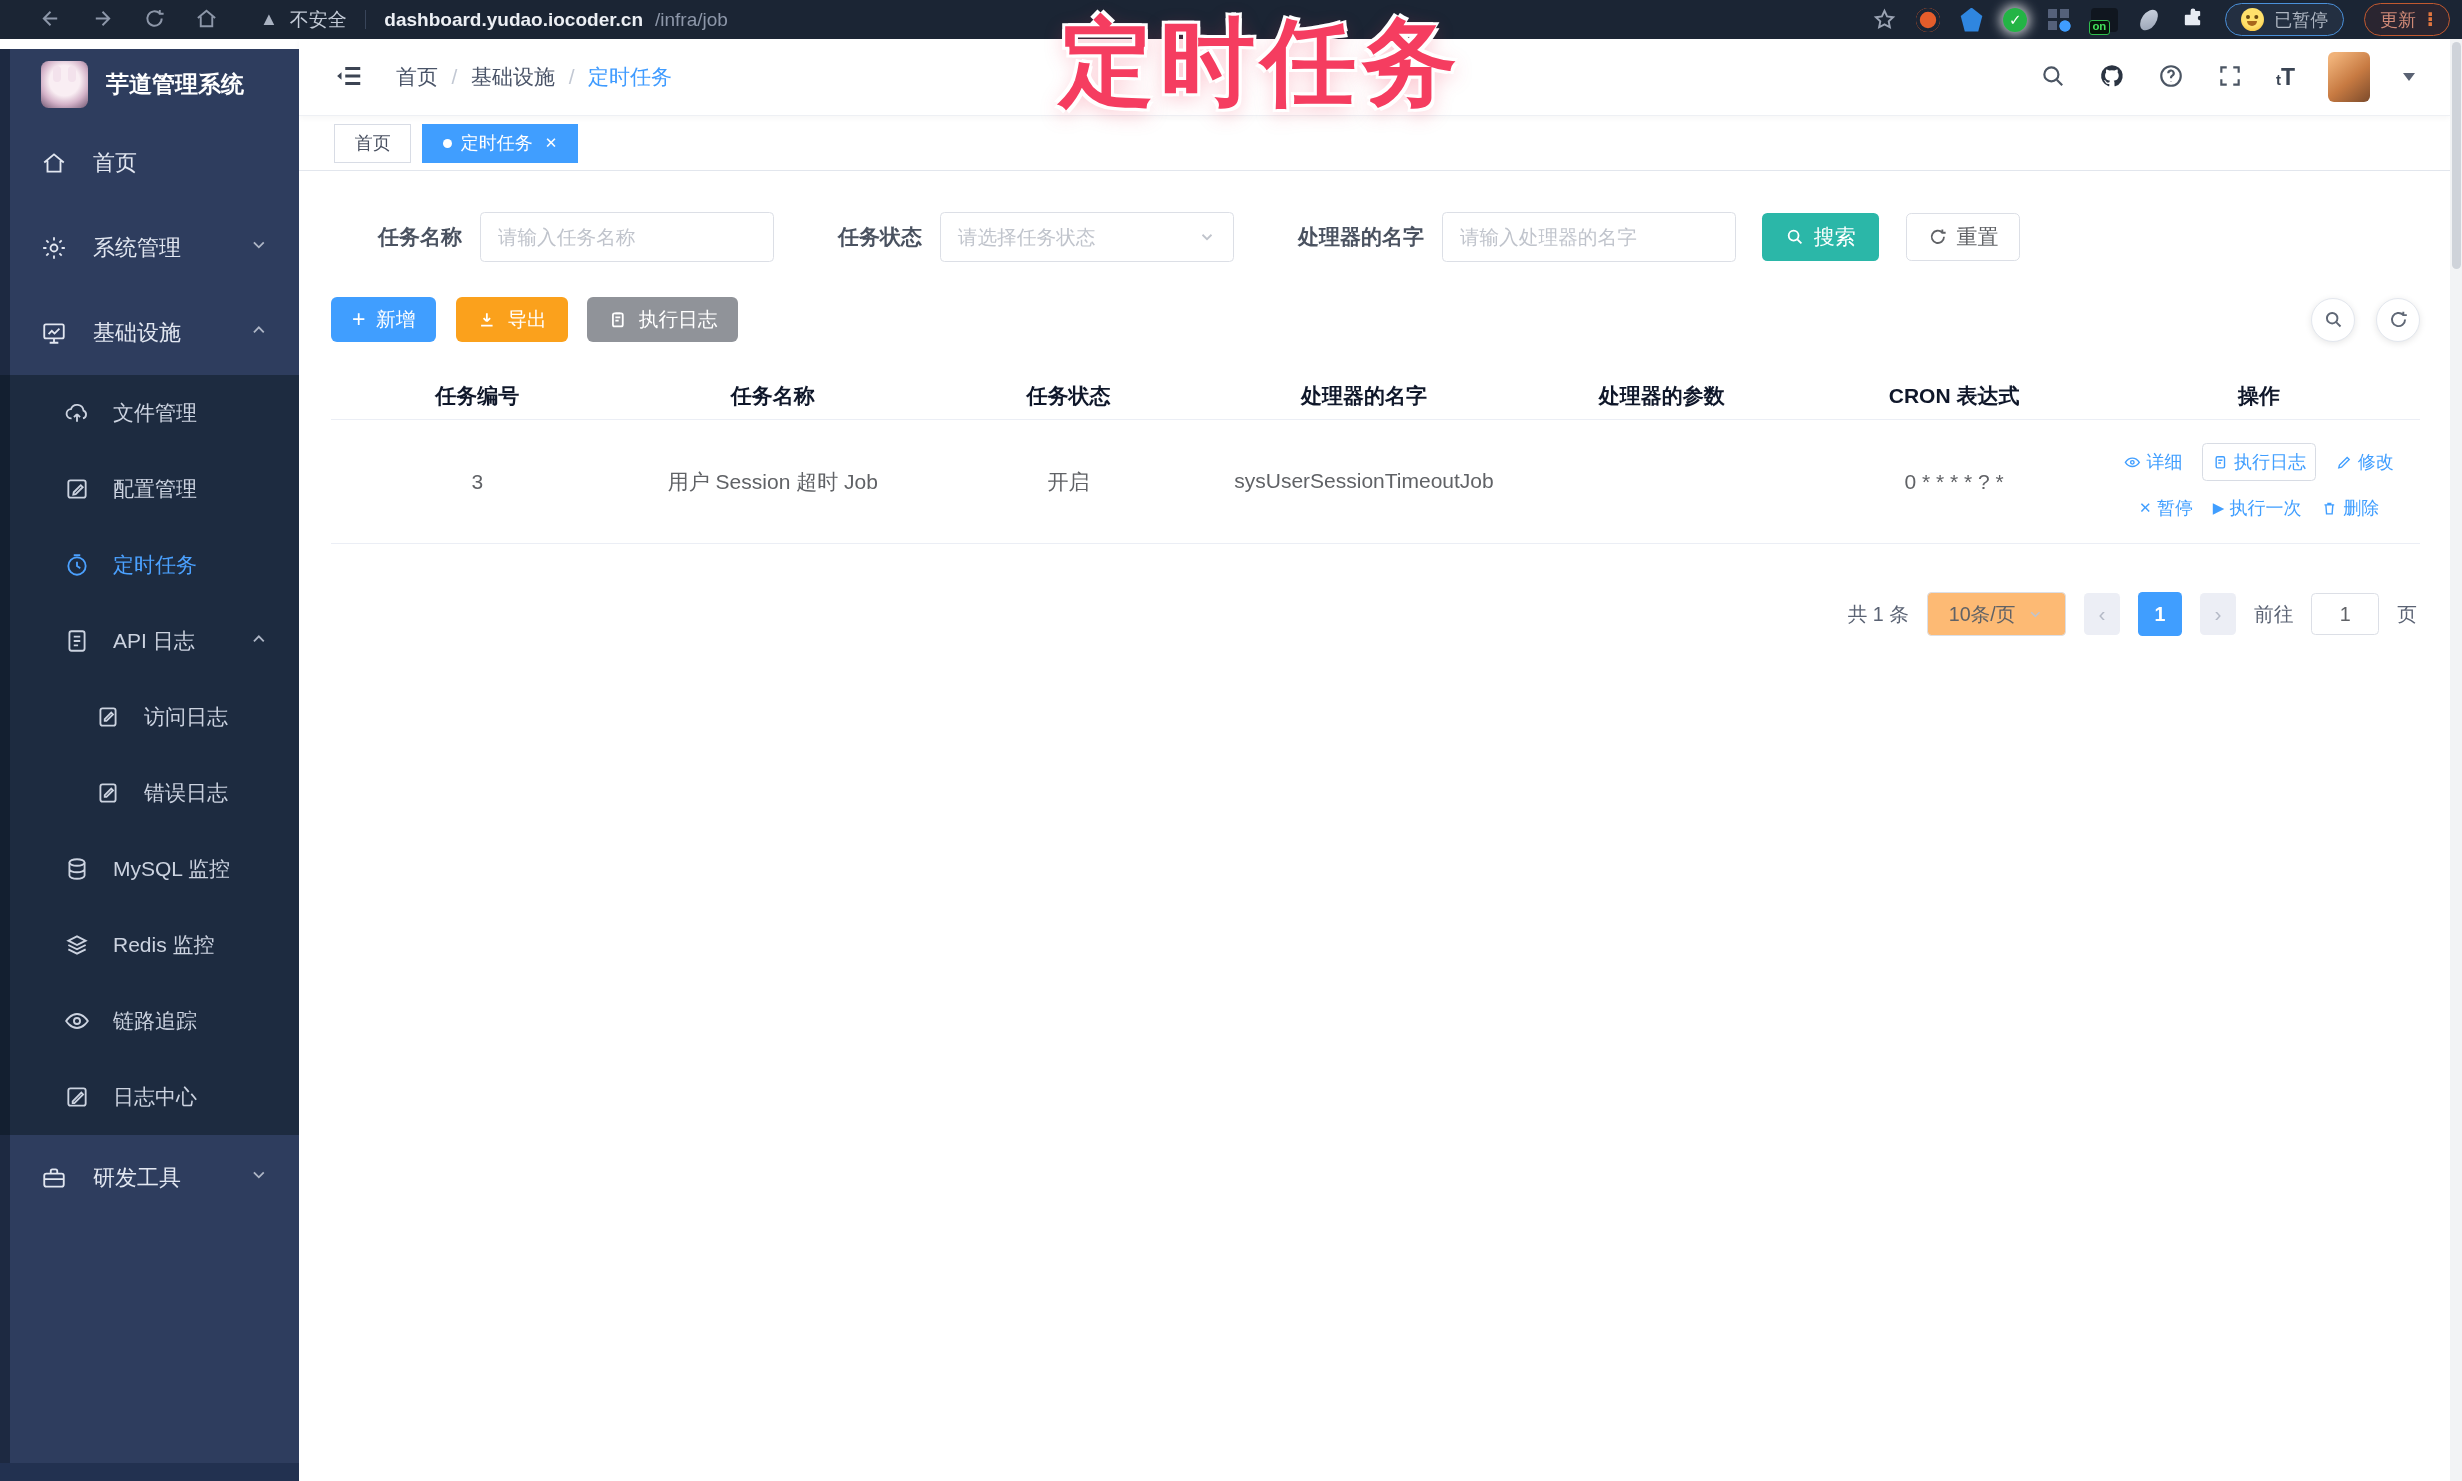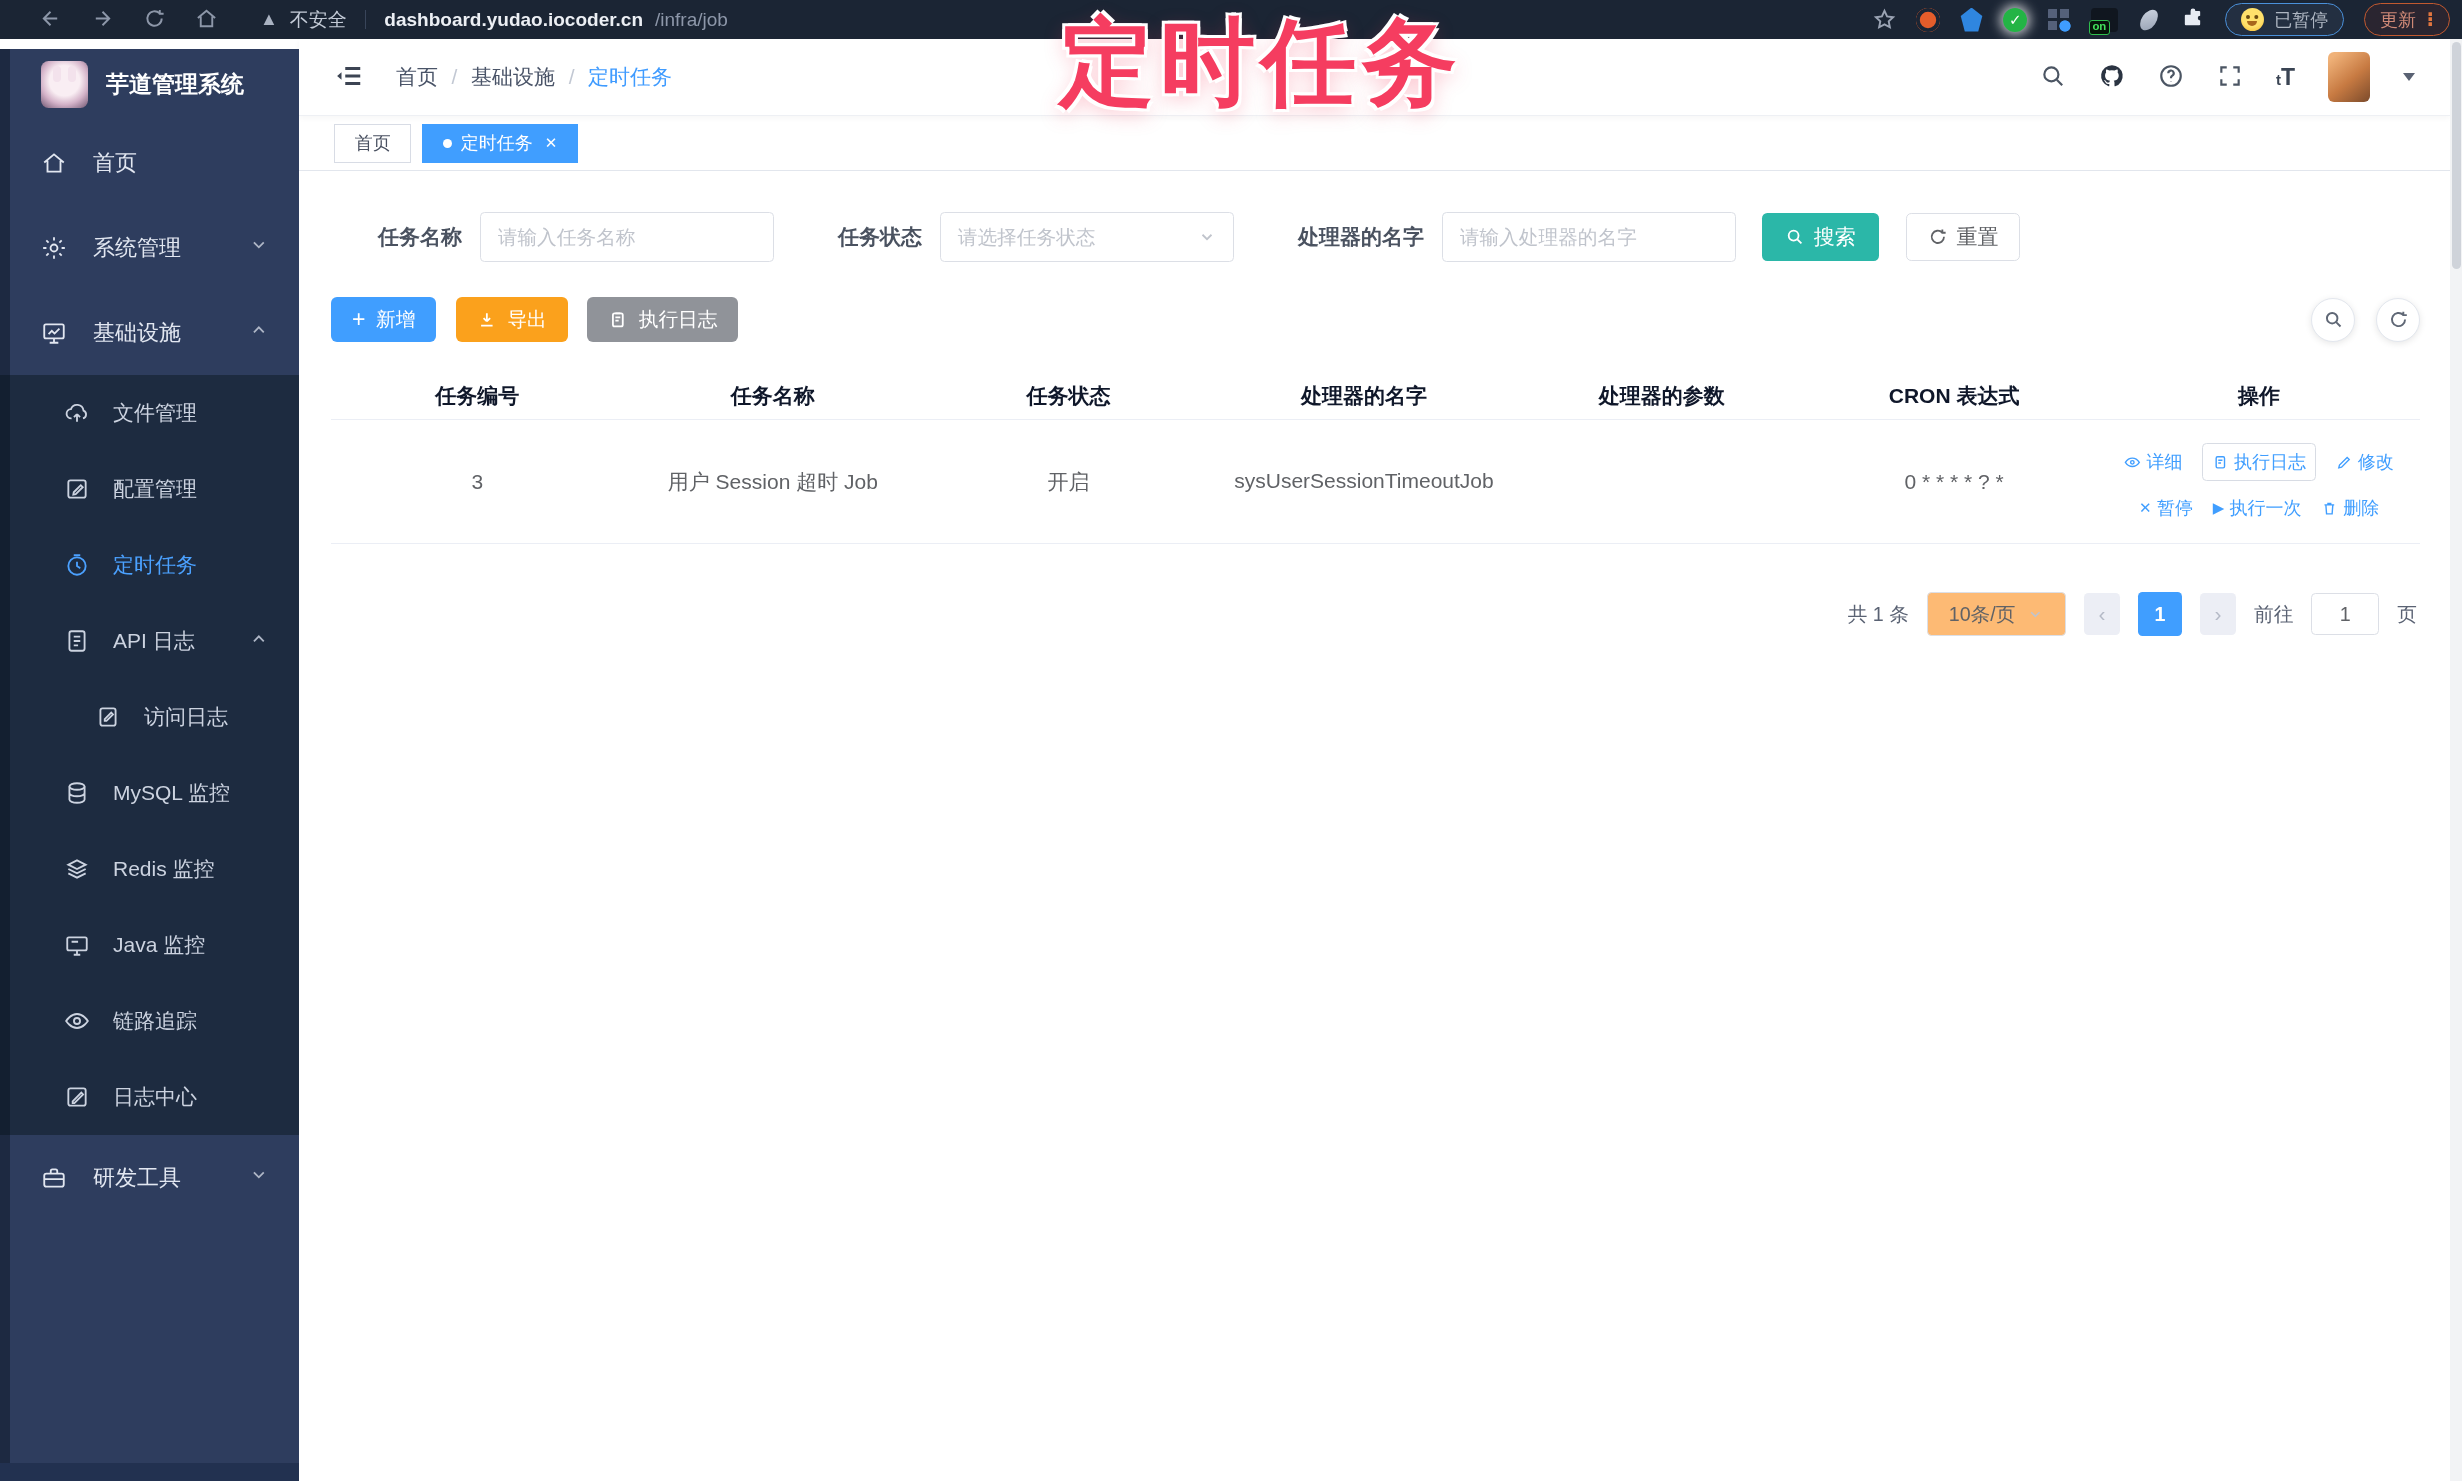--- a/index.html
+++ b/index.html
@@ -281,40 +281,40 @@
               <path d="m6 15 6-6 6 6"></path>
             </svg></span>
       </div>
       <div class="menu-item lvl3">
         <svg viewBox="0 0 24 24">
             <rect x="5" y="4" width="14" height="16" rx="2"></rect>
             <path d="m9 14 6-6 1.6 1.6-6 6H9z"></path>
           </svg>
         <span>访问日志</span>
       </div>
+      <div class="menu-item lvl3">
+        <svg viewBox="0 0 24 24">
+            <rect x="5" y="4" width="14" height="16" rx="2"></rect>
+            <path d="m9 14 6-6 1.6 1.6-6 6H9z"></path>
+          </svg>
+        <span>错误日志</span>
+      </div>
       <div class="menu-item">
         <svg viewBox="0 0 24 24">
             <ellipse cx="12" cy="6" rx="7" ry="3"></ellipse>
             <path d="M5 6v12c0 1.7 3.1 3 7 3s7-1.3 7-3V6M5 12c0 1.7 3.1 3 7 3s7-1.3 7-3"></path>
           </svg>
         <span>MySQL 监控</span>
       </div>
       <div class="menu-item">
         <svg viewBox="0 0 24 24">
             <path d="m12 4 8 4-8 4-8-4z"></path>
             <path d="m4 12 8 4 8-4M4 16l8 4 8-4"></path>
           </svg>
         <span>Redis 监控</span>
-      </div>
-      <div class="menu-item">
-        <svg viewBox="0 0 24 24">
-            <rect x="3" y="5" width="18" height="12" rx="1.5"></rect>
-            <path d="M9 21h6M12 17v4M7 9h6"></path>
-          </svg>
-        <span>Java 监控</span>
       </div>
       <div class="menu-item">
         <svg viewBox="0 0 24 24">
             <path d="M2 12s4-6.5 10-6.5S22 12 22 12s-4 6.5-10 6.5S2 12 2 12z"></path>
             <circle cx="12" cy="12" r="2.8"></circle>
           </svg>
         <span>链路追踪</span>
       </div>
       <div class="menu-item">
         <svg viewBox="0 0 24 24">

